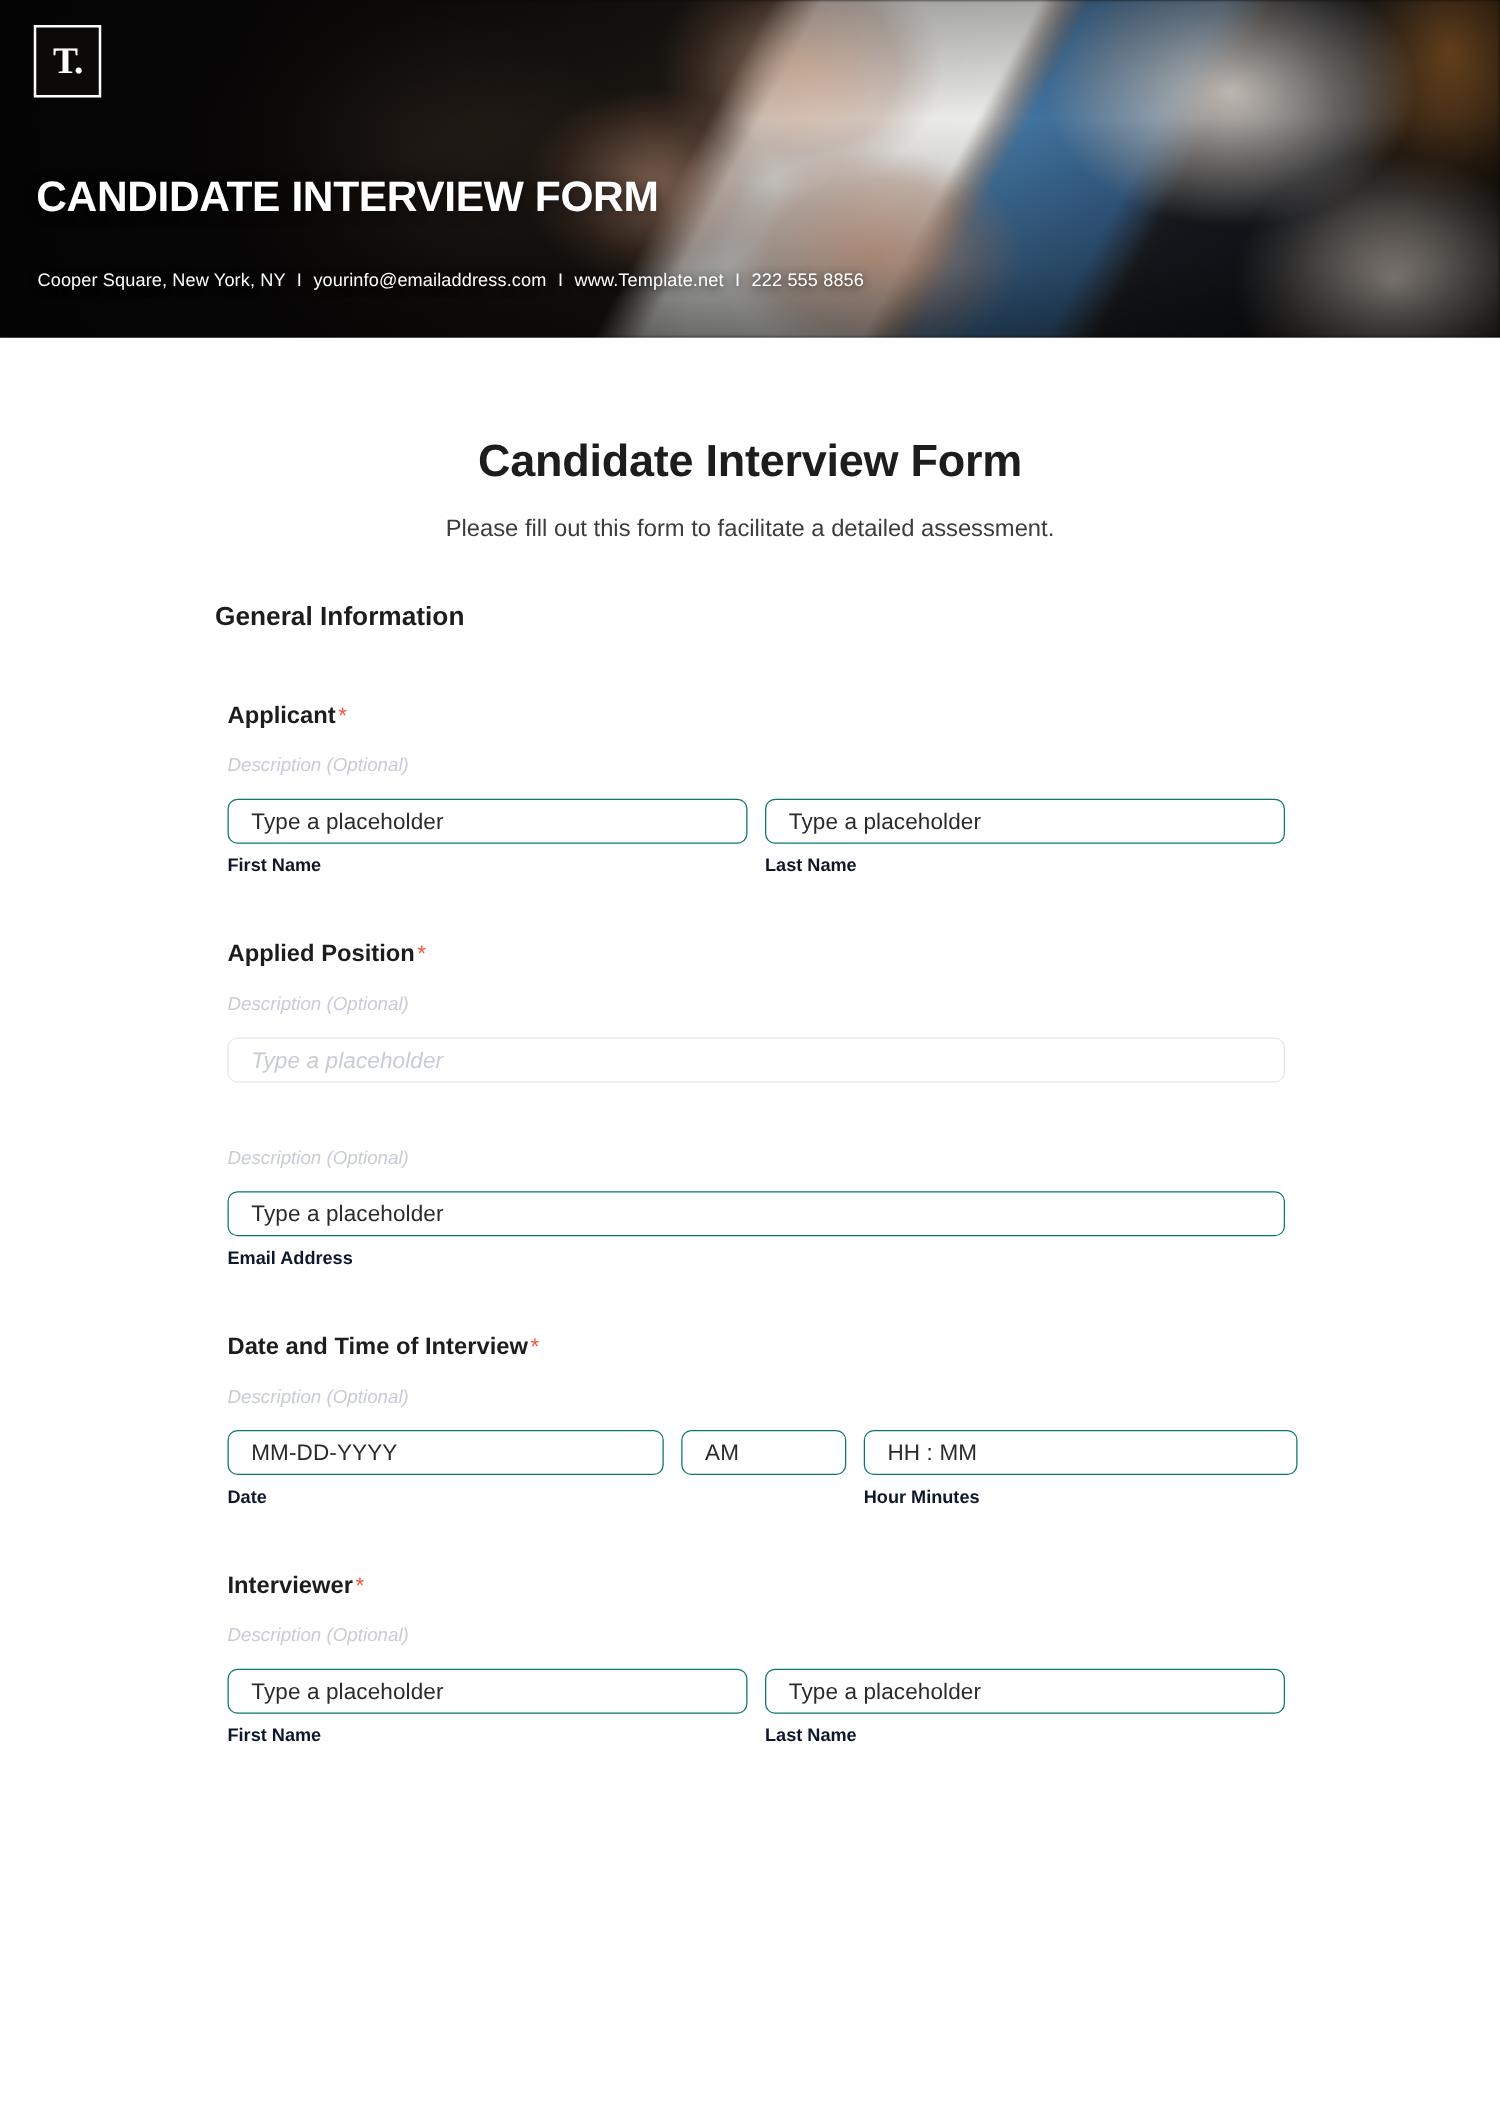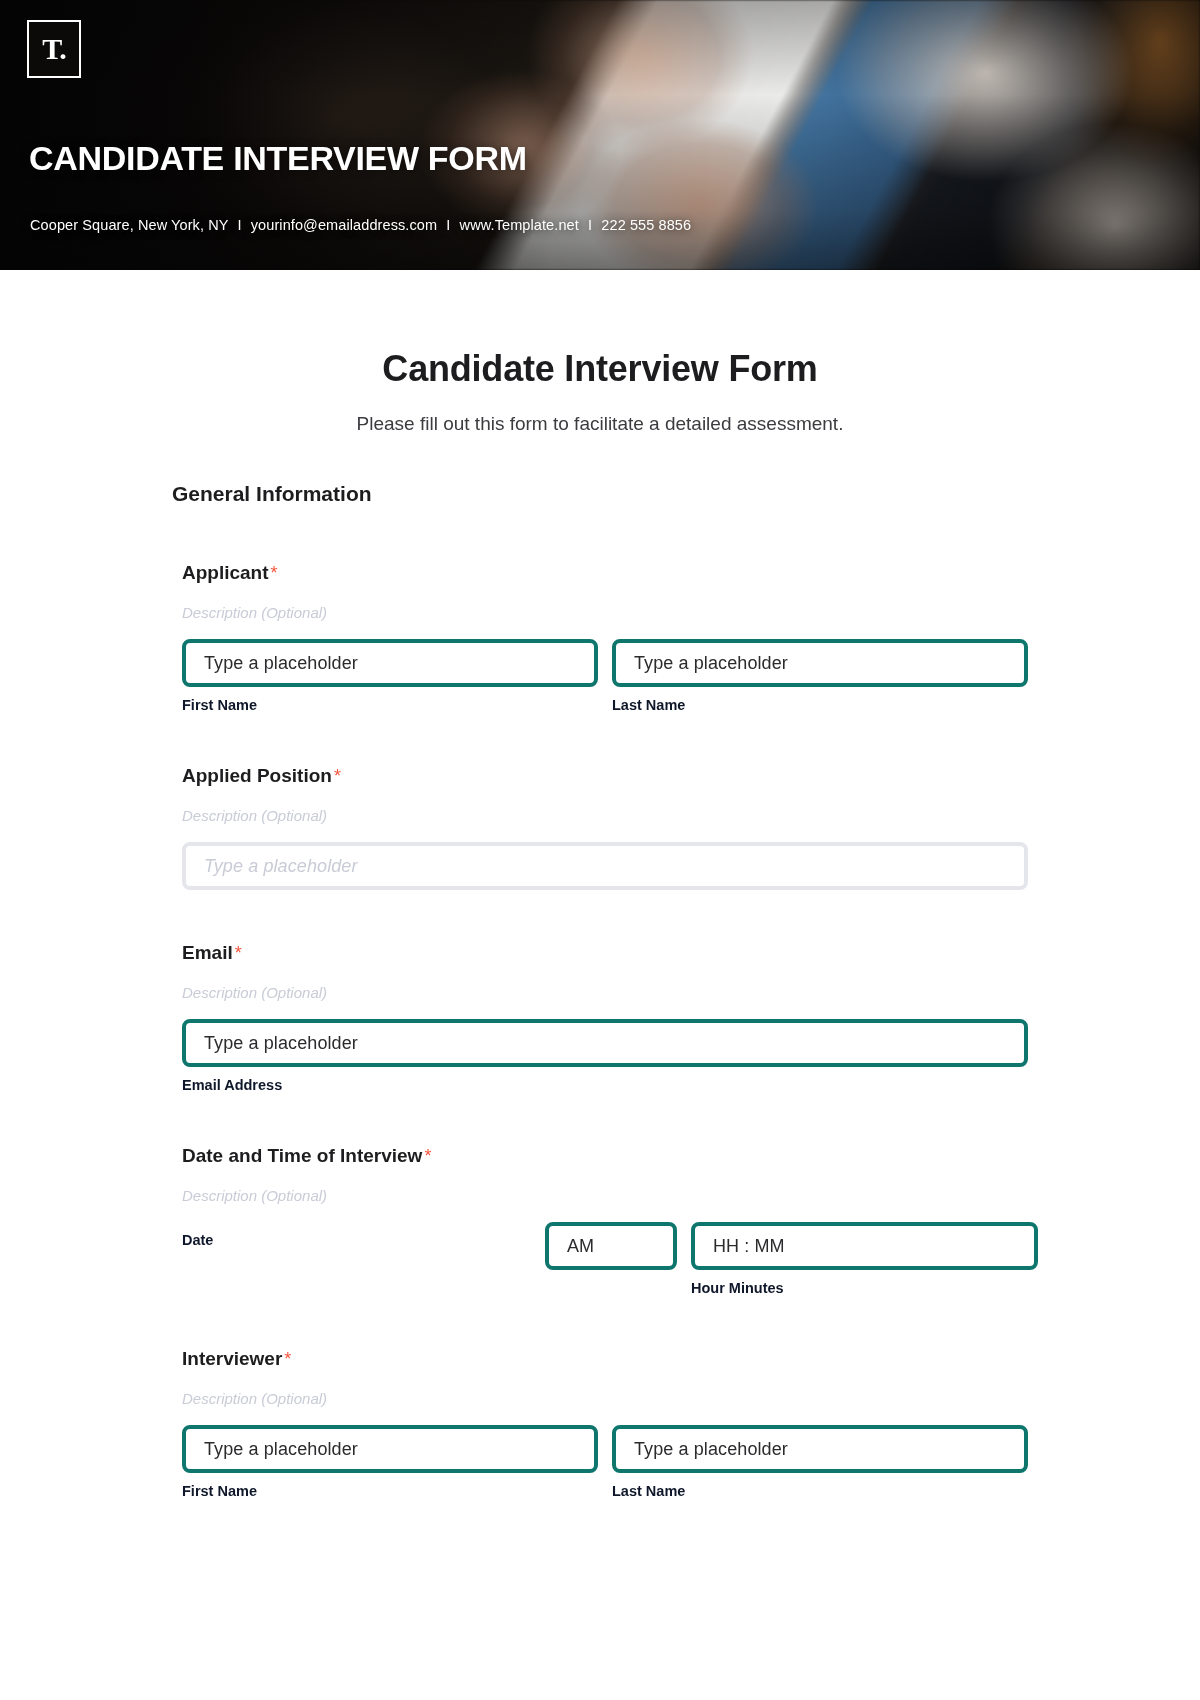--- a/index.html
+++ b/index.html
@@ -157,22 +157,22 @@
     flex: 1;
     min-width: 0;
   }
   .col-time-date { flex: 0 0 349px; }
   .col-time-hm   { flex: 0 0 347px; }
   .col-time-mer  { flex: 0 0 132px; }
 
   .input-box {
     box-sizing: border-box;
     width: 100%;
-    height: 48px;
-    border: 4px solid #0f766e;
+    height: 36px;
+    border: 1px solid #0f766e;
     border-radius: 8px;
     background: #ffffff;
     display: flex;
     align-items: center;
     padding: 0 18px;
     font-size: 18px;
     color: #2b2b2e;
     letter-spacing: 0.1px;
   }
   .input-box.muted {
@@ -235,34 +235,34 @@
         <div class="field">
           <div class="field-label"><span>Applied Position</span><span class="req-star">*</span></div>
           <div class="field-desc">Description (Optional)</div>
           <div class="row">
             <div class="col">
               <div class="input-box muted" title="Type a placeholder">Type a placeholder</div>
             </div>
           </div>
         </div>
         <div class="field">
-          <div class="field-label"><span>Email</span><span class="req-star">*</span></div>
           <div class="field-desc">Description (Optional)</div>
           <div class="row">
             <div class="col">
               <div class="input-box" title="Type a placeholder">Type a placeholder</div>
               <div class="sub-label">Email Address</div>
             </div>
           </div>
         </div>
         <div class="field">
           <div class="field-label"><span>Date and Time of Interview</span><span class="req-star">*</span></div>
           <div class="field-desc">Description (Optional)</div>
           <div class="row">
             <div class="col col-time-date">
+              <div class="input-box" title="MM-DD-YYYY">MM-DD-YYYY</div>
               <div class="sub-label">Date</div>
             </div>
             <div class="col col-time-mer">
               <div class="input-box" title="AM">AM</div>
             </div>
             <div class="col col-time-hm">
               <div class="input-box" title="HH : MM">HH : MM</div>
               <div class="sub-label">Hour Minutes</div>
             </div>
           </div>

